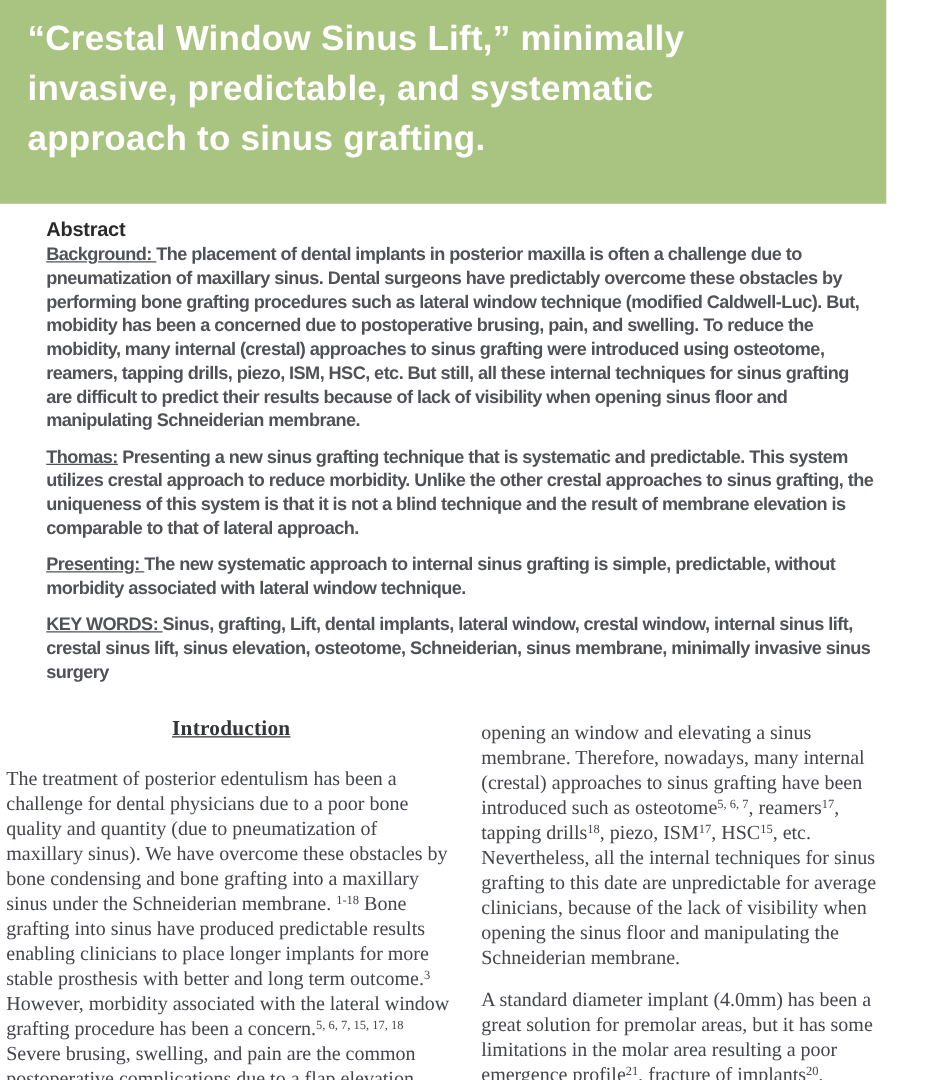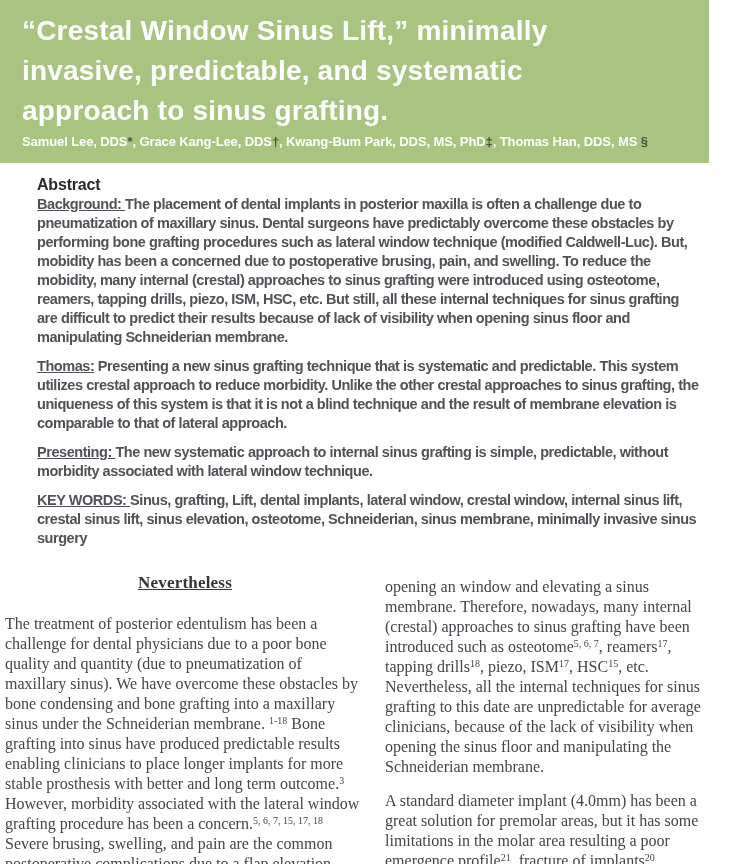--- a/index.html
+++ b/index.html
@@ -61,34 +61,33 @@
 </style>
 </head>
 <body>
 
 <div class="page">
 
   <header class="masthead">
     <h1 class="paper-title">“Crestal Window Sinus Lift,” minimally
 invasive, predictable, and systematic
 approach to sinus grafting.</h1>
-    <div class="authors">Samuel Lee, DDS<span class="marker">*</span>,  Grace Kang-Lee, DDS<span class="marker">†</span>, Kwang-Bum Park, DDS, MS, PhD<span class="marker">‡</span>, Thomas Han, DDS, MS <span class="marker">§</span></div>
   </header>
 
   <section class="abstract">
     <h2>Abstract</h2>
     <p><span class="u">Background: </span>The placement of dental implants in posterior maxilla is often a challenge due to pneumatization of maxillary sinus.  Dental surgeons have predictably overcome these obstacles by performing bone grafting procedures such as lateral window technique (modified Caldwell-Luc).  But, mobidity has been a concerned due to postoperative brusing, pain, and swelling. To reduce the mobidity,  many internal (crestal) approaches to sinus grafting were introduced using osteotome, reamers, tapping drills, piezo, ISM, HSC, etc.  But still, all these internal techniques for sinus grafting are difficult to predict their results because of  lack of visibility when opening sinus floor and manipulating Schneiderian membrane.</p>
     <p><span class="u">Thomas:</span>  Presenting a new sinus grafting technique that is systematic and predictable. This system utilizes crestal approach to reduce morbidity.  Unlike the other crestal approaches to sinus grafting, the uniqueness of this system is that it is not a blind technique and the result of membrane elevation is comparable to that of lateral approach.</p>
     <p><span class="u">Presenting: </span>The new systematic approach to internal sinus grafting is simple, predictable, without morbidity associated with lateral window technique.</p>
     <p><span class="u">KEY WORDS: </span>Sinus, grafting, Lift, dental implants, lateral window, crestal window, internal sinus lift, crestal sinus lift, sinus elevation, osteotome, Schneiderian, sinus membrane, minimally invasive sinus surgery</p>
   </section>
 
   <section class="columns">
     <div class="col col-left">
-      <h3>Nevertheless</h3>
+      <h3>Introduction</h3>
       <p>The treatment of posterior edentulism has been a challenge for dental physicians due to a poor bone quality and quantity (due to pneumatization of maxillary sinus).  We have overcome these obstacles by bone condensing and bone grafting into a maxillary sinus under the Schneiderian membrane. <sup>1-18</sup> Bone grafting into sinus have produced predictable results enabling clinicians to place longer implants for more stable prosthesis with better and long term outcome.<sup>3</sup>  However, morbidity associated with the lateral window grafting procedure has been a concern.<sup>5, 6, 7, 15, 17, 18</sup>   Severe brusing, swelling, and pain are the common postoperative complications due to a flap elevation beyond the mucogingival junction.<sup>5, 6, 7, 15, 17, 18</sup>  The intraoperative complication that arises from the rupture of</p>
     </div>
     <div class="col col-right">
       <p>opening an window and elevating a sinus membrane. Therefore, nowadays, many internal (crestal) approaches to sinus grafting have been introduced such as osteotome<sup>5, 6, 7</sup>, reamers<sup>17</sup>, tapping drills<sup>18</sup>, piezo, ISM<sup>17</sup>, HSC<sup>15</sup>, etc. Nevertheless, all the internal techniques for sinus grafting to this date are unpredictable for average clinicians, because of the lack of visibility when opening the sinus floor and manipulating the Schneiderian membrane.</p>
       <p>A standard diameter implant (4.0mm) has been a great solution for premolar areas, but it has some limitations  in the molar area resulting a poor emergence profile<sup>21</sup>, fracture of implants<sup>20</sup>, crestal bone strain<sup>19</sup>, and a narrow occlusal table.  Minimum of 5mm  to 8mm implants in diameter will overcome the poor bone quality by increasing the bone to implant contact surface area as well as making a</p>
     </div>
   </section>
 
 </div>
 

